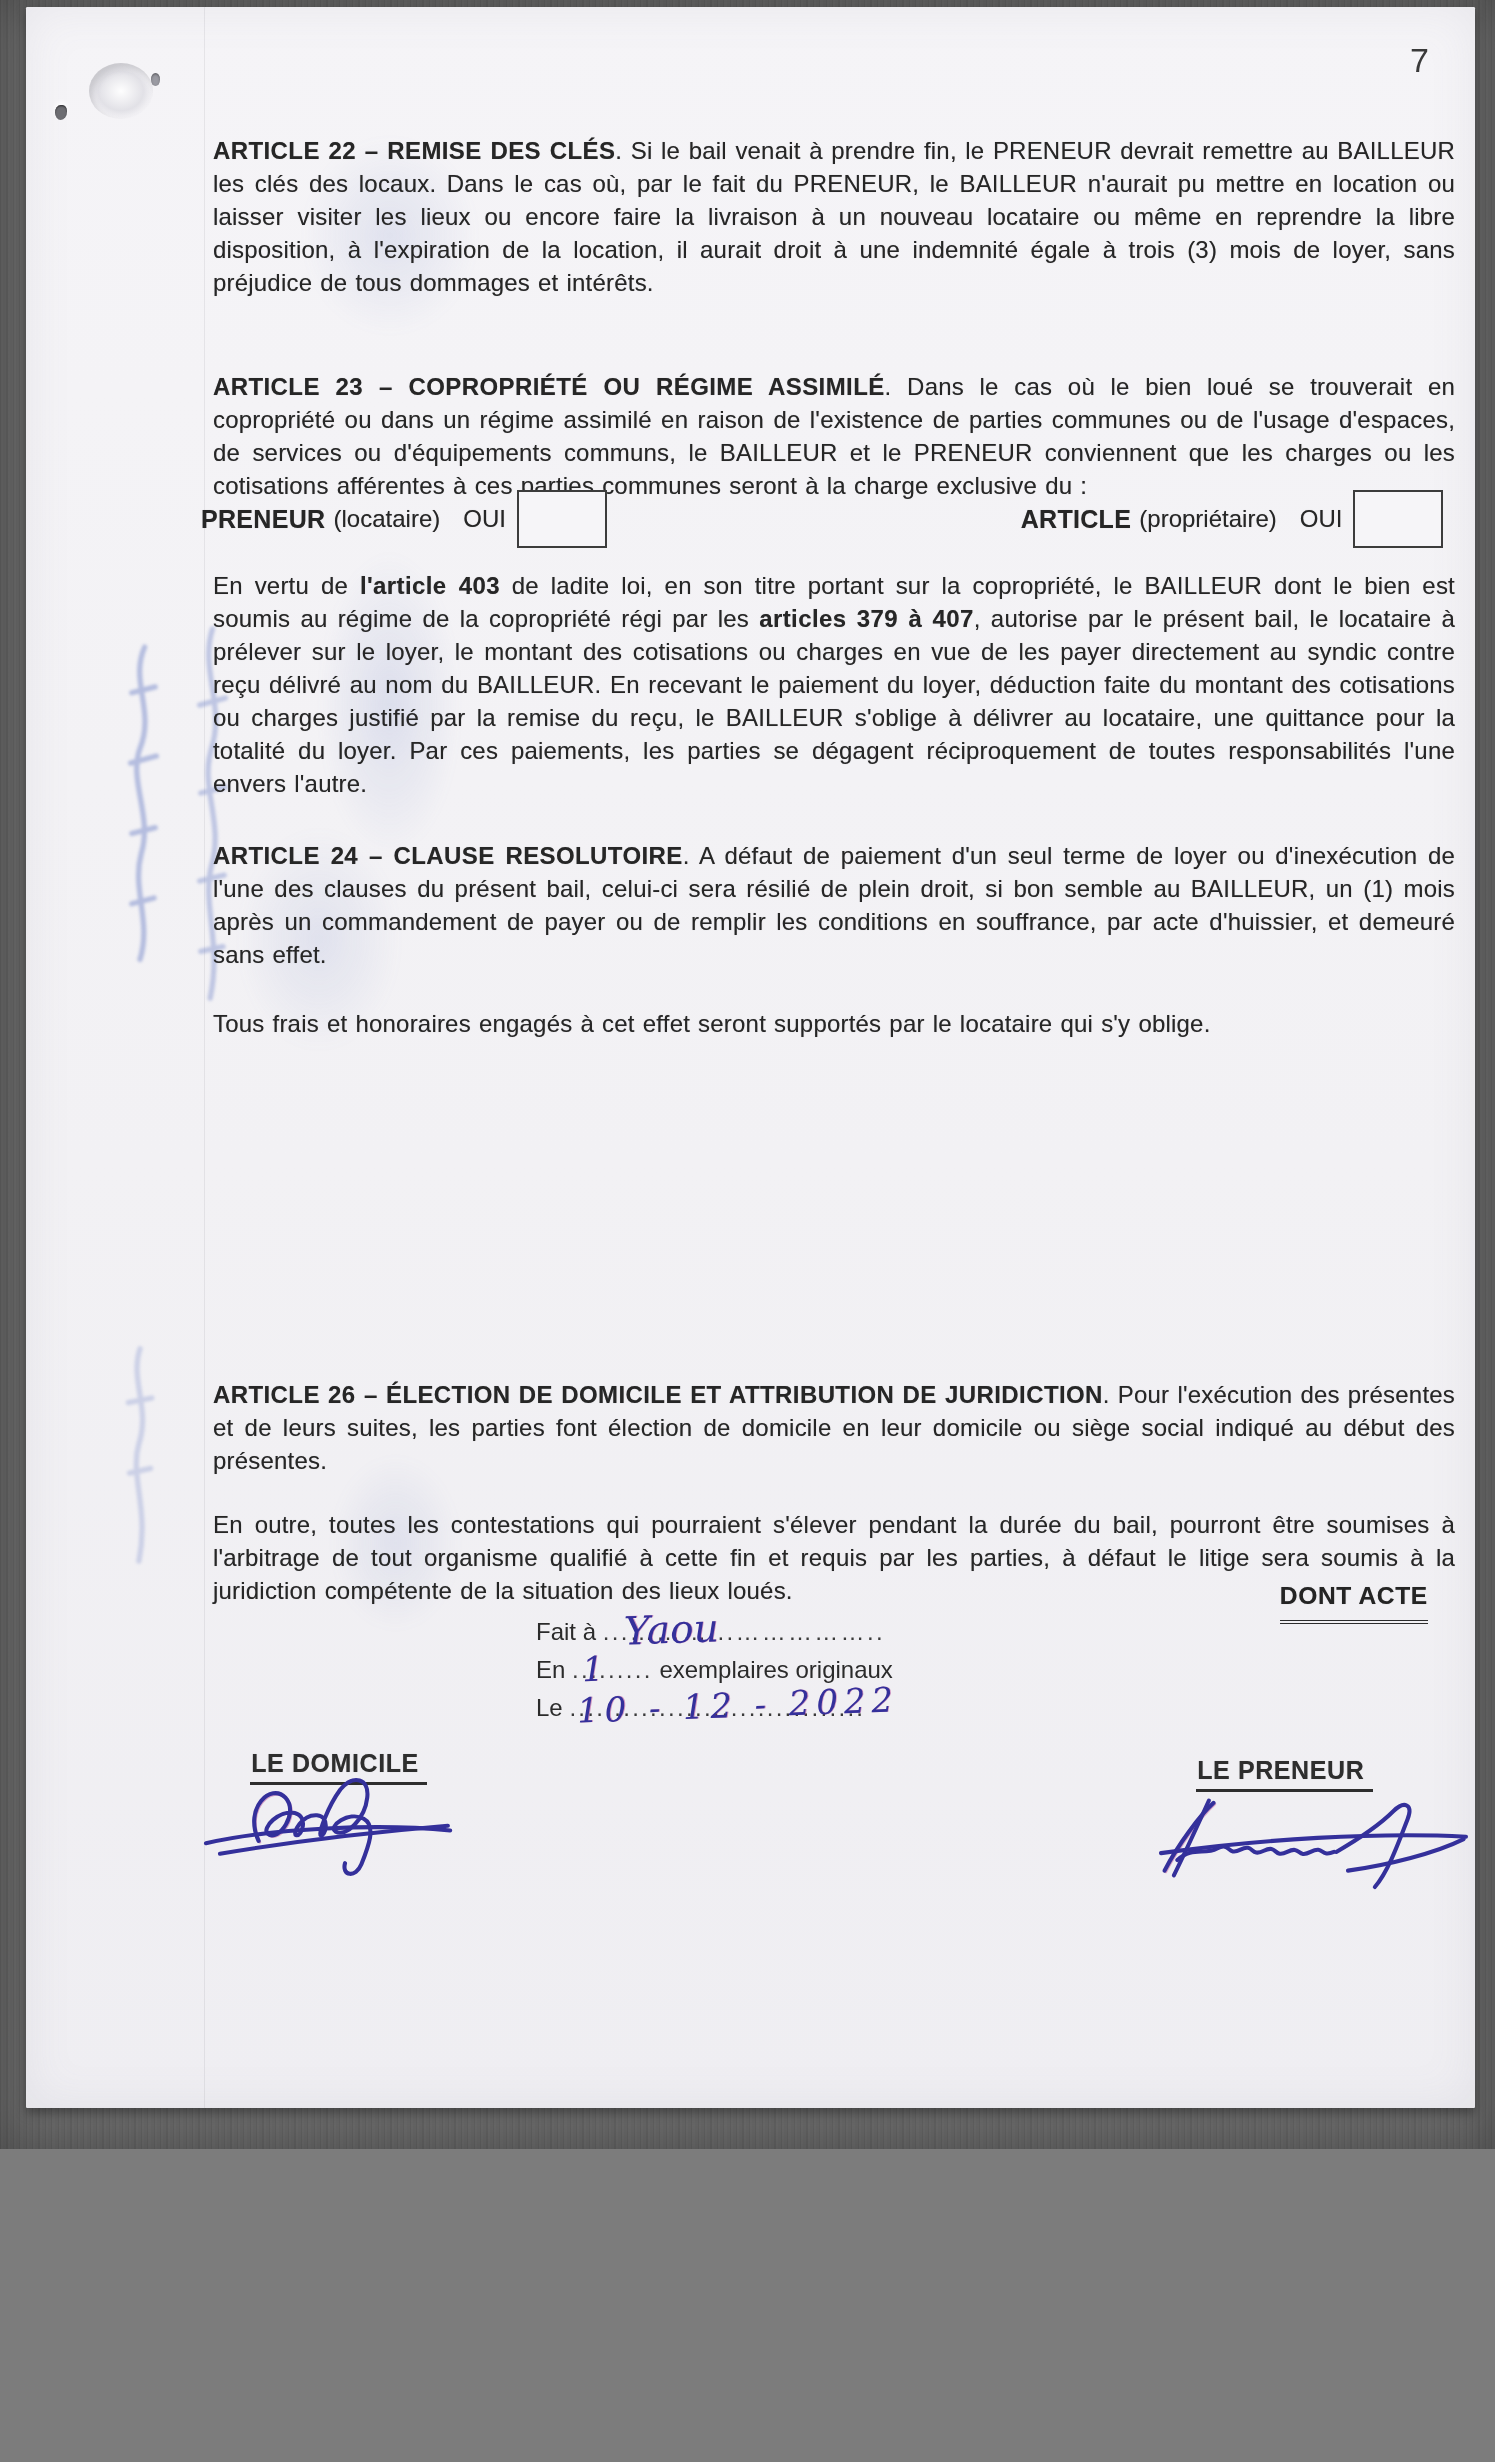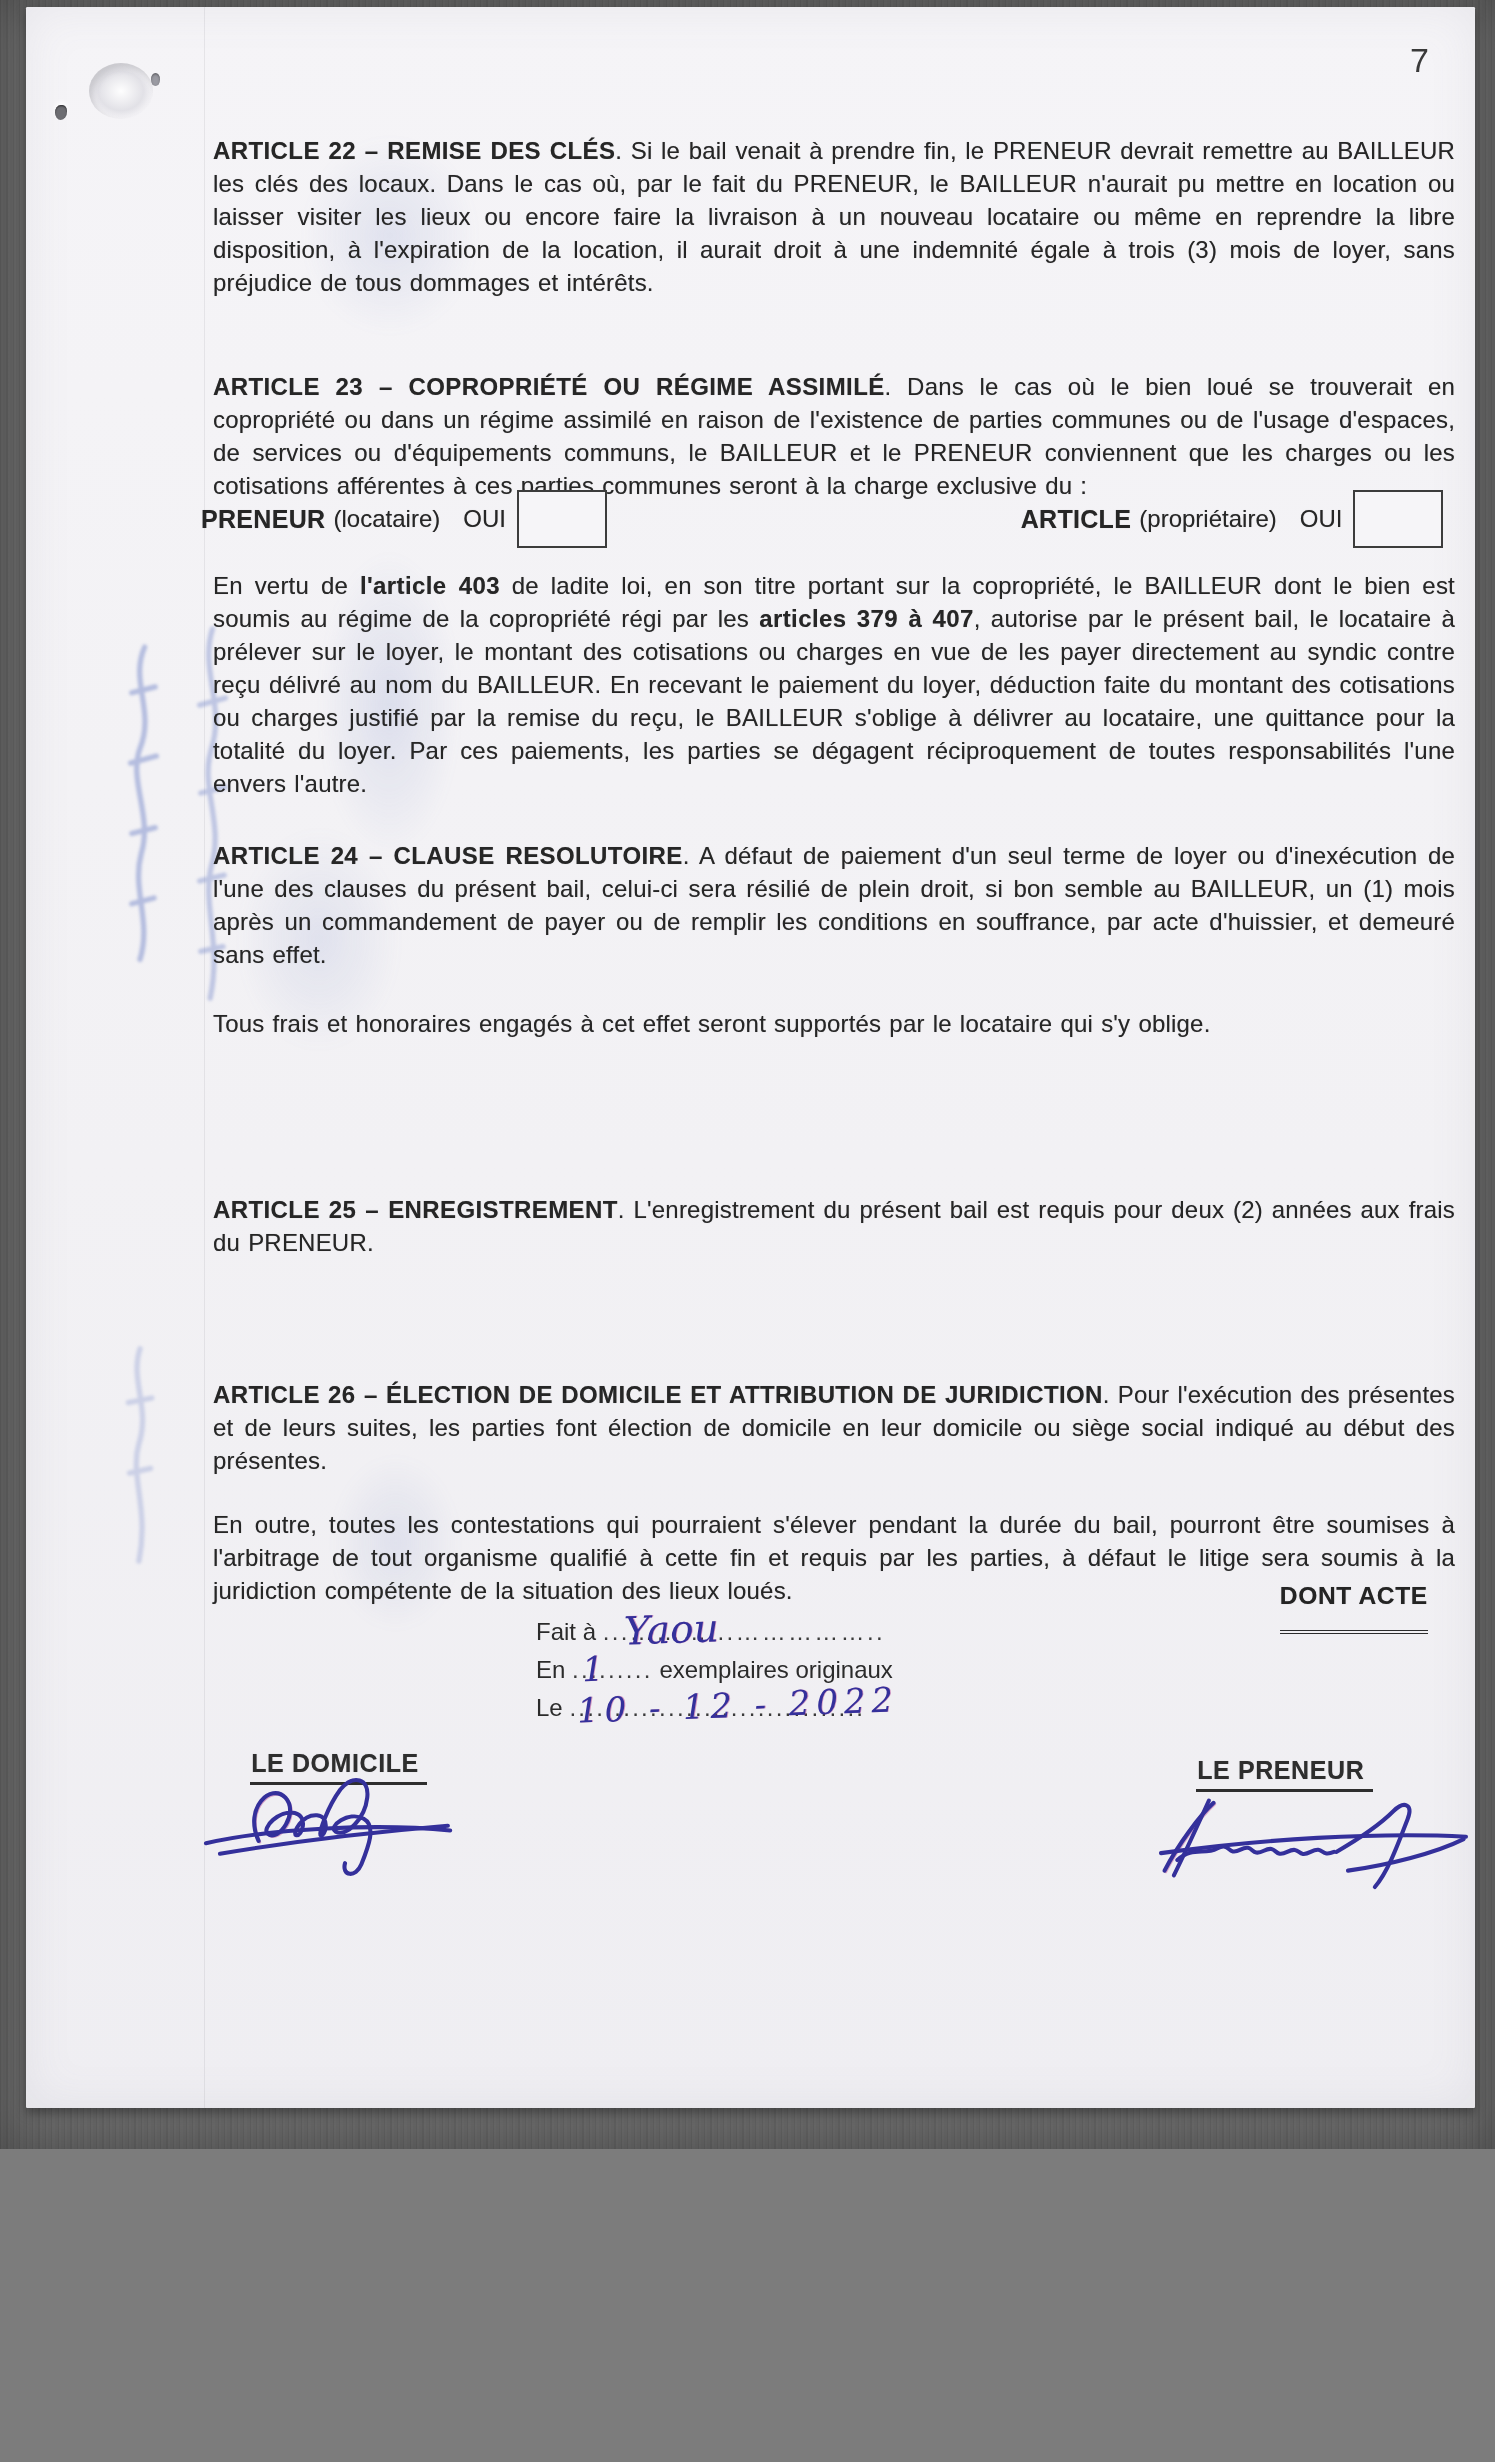--- a/index.html
+++ b/index.html
@@ -65,21 +65,21 @@
   .own-row{position:absolute;top:483px;left:0;width:100%;display:flex;justify-content:space-between;align-items:center;}
   .own-group{display:flex;align-items:center;font-size:24px;color:#262626;text-shadow:0 0 0.7px rgba(40,40,40,.38);}
   .own-group b{font-size:25px;letter-spacing:0.3px;}
   .own-group .sub{margin-left:8.2px;}
   .own-group .oui{margin-left:23px;}
   .checkbox{width:86px;height:54px;border:2.3px solid #3c3c3c;background:#f6f5f8;margin-left:10.6px;}
   
   .dont-acte{
     position:absolute;top:1575px;right:15.2px;
     font-size:24.6px;font-weight:bold;color:#242424;letter-spacing:0.6px;
-    border-bottom:4.7px double #2c2c2c;padding-bottom:20px;
+    border-bottom:4.7px double #2c2c2c;padding-bottom:10px;
     text-shadow:0 0 0.7px rgba(40,40,40,.4);
   }
   
   .closing{position:absolute;left:335px;top:1611px;font-size:24px;color:#2b2b2b;}
   .closing .row{position:relative;height:38px;white-space:nowrap;}
   .closing .dots{letter-spacing:2.3px;color:#3a3a3a;}
   .hand{
     font-family:"DejaVu Serif", serif;font-style:italic;
     color:#34309b;text-shadow:0.9px 0 0 rgba(170,40,130,.45);
     transform:rotate(-2deg);display:inline-block;
@@ -150,21 +150,20 @@
           <span class="checkbox"></span>
         </div>
       </div>
 
       <p class="para t403"><span>En vertu de </span><b>l'article 403</b><span> de ladite loi, en son titre portant sur la copropriété, le BAILLEUR dont le bien est soumis au régime de la copropriété régi par les </span><b>articles 379 à 407</b><span>, autorise par le présent bail, le locataire à prélever sur le loyer, le montant des cotisations ou charges en vue de les payer directement au syndic contre reçu délivré au nom du BAILLEUR. En recevant le paiement du loyer, déduction faite du montant des cotisations ou charges justifié par la remise du reçu, le BAILLEUR s'oblige à délivrer au locataire, une quittance pour la totalité du loyer. Par ces paiements, les parties se dégagent réciproquement de toutes responsabilités l'une envers l'autre.</span></p>
 
       <p class="para t24"><b>ARTICLE 24 – CLAUSE RESOLUTOIRE</b><span>. A défaut de paiement d'un seul terme de loyer ou d'inexécution de l'une des clauses du présent bail, celui-ci sera résilié de plein droit, si bon semble au BAILLEUR, un (1) mois après un commandement de payer ou de remplir les conditions en souffrance, par acte d'huissier, et demeuré sans effet.</span></p>
 
       <p class="para tfrais">Tous frais et honoraires engagés à cet effet seront supportés par le locataire qui s'y oblige.</p>
 
-      <p class="para t25"><b>ARTICLE 25 – ENREGISTREMENT</b><span>. L'enregistrement du présent bail est requis pour deux (2) années aux frais du PRENEUR.</span></p>
 
 
       <p class="para t26"><b>ARTICLE 26 – ÉLECTION DE DOMICILE ET ATTRIBUTION DE JURIDICTION</b><span>. Pour l'exécution des présentes et de leurs suites, les parties font élection de domicile en leur domicile ou siège social indiqué au début des présentes.</span></p>
 
       <p class="para toutre">En outre, toutes les contestations qui pourraient s'élever pendant la durée du bail, pourront être soumises à l'arbitrage de tout organisme qualifié à cette fin et requis par les parties, à défaut le litige sera soumis à la juridiction compétente de la situation des lieux loués.</p>
 
       <div class="dont-acte">DONT ACTE</div>
 
       <div class="closing">
         <div class="row">

